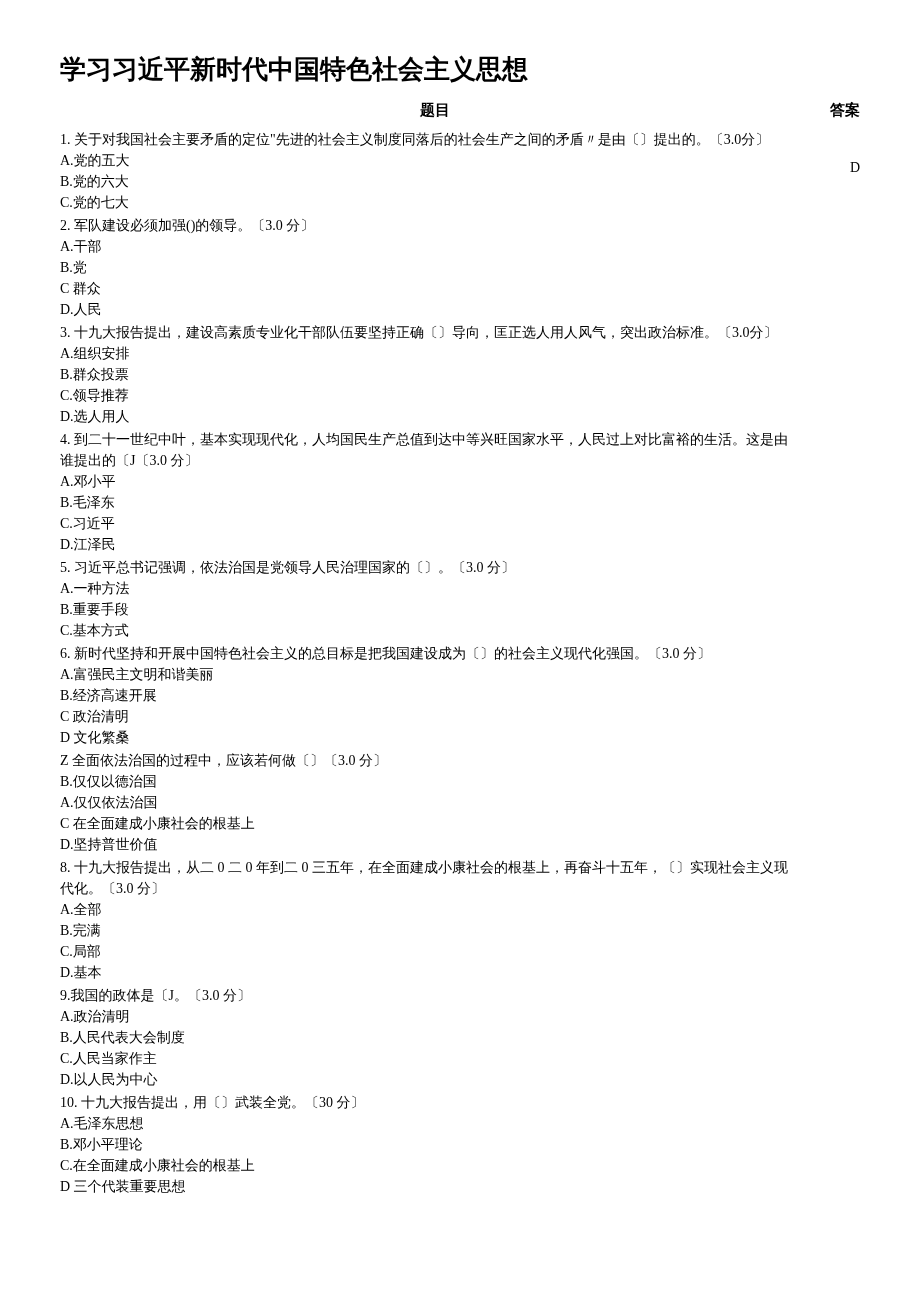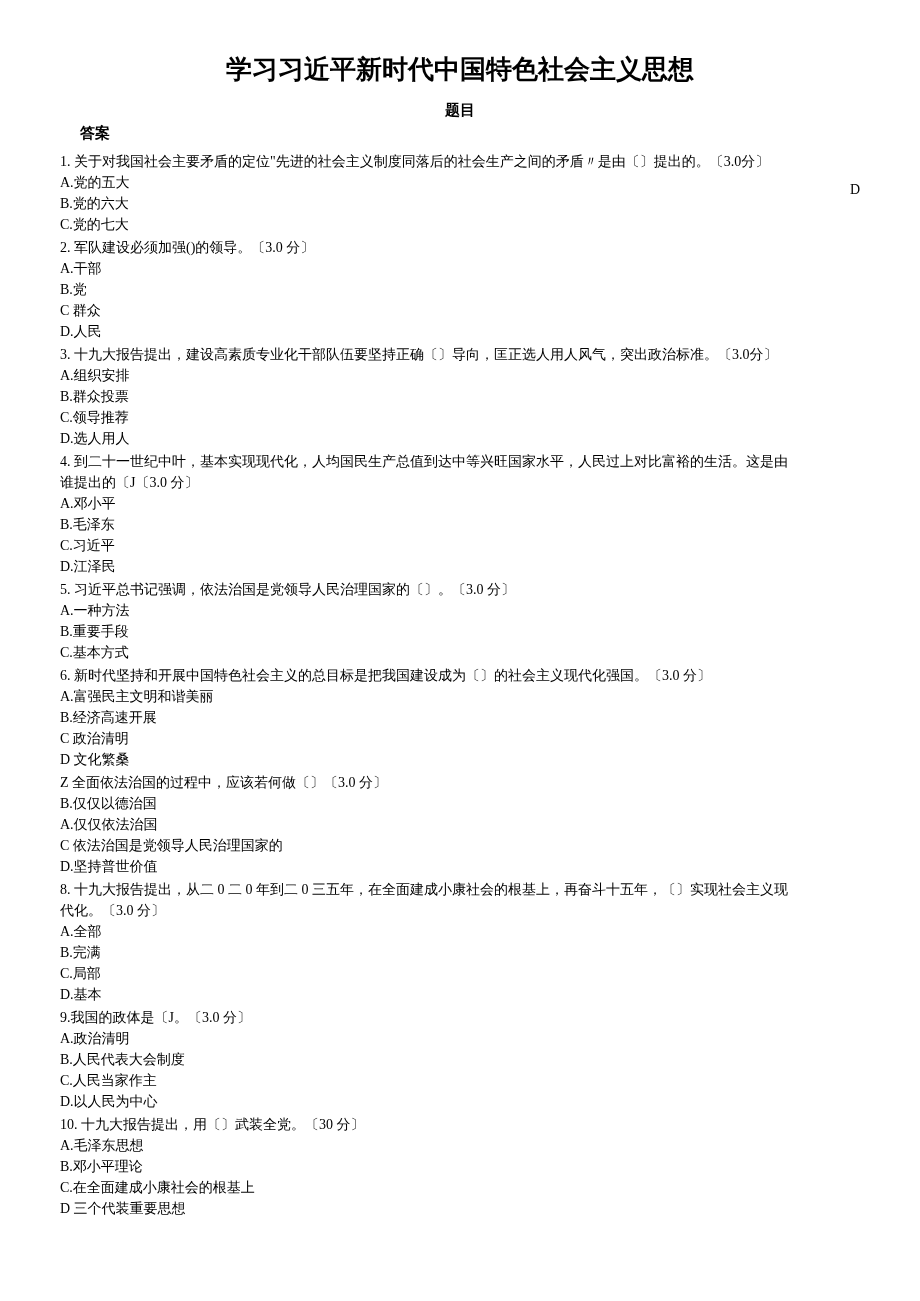--- a/index.html
+++ b/index.html
@@ -10,33 +10,32 @@
     body {
       font-family: "SimSun", "宋体", serif;
       font-size: 14px;
       background: #fff;
       color: #000;
       padding: 50px 60px;
       width: 920px;
       line-height: 1.5;
     }
     .title {
-      text-align: center;
+      text-align: left;
       font-size: 26px;
       font-weight: bold;
       margin-bottom: 10px;
       font-family: "SimHei", "黑体", sans-serif;
     }
     .header-row {
       display: flex;
       justify-content: space-between;
       font-weight: bold;
       font-size: 15px;
       margin-bottom: 5px;
-      flex-direction: column;
     }
     .header-question {
       text-align: center;
       flex: 1;
     }
     .header-answer {
       width: 50px;
       text-align: right;
     }
     .content-row {
@@ -97,21 +96,21 @@
       <div class="option">B.重要手段</div>
       <div class="option">C.基本方式</div>
       <div class="question-text">6. 新时代坚持和开展中国特色社会主义的总目标是把我国建设成为〔〕的社会主义现代化强国。〔3.0 分〕</div>
       <div class="option">A.富强民主文明和谐美丽</div>
       <div class="option">B.经济高速开展</div>
       <div class="option">C 政治清明</div>
       <div class="option">D 文化繁桑</div>
       <div class="question-text">Z 全面依法治国的过程中，应该若何做〔〕〔3.0 分〕</div>
       <div class="option">B.仅仅以德治国</div>
       <div class="option">A.仅仅依法治国</div>
-      <div class="option">C 依法治国是党领导人民治理国家的</div>
+      <div class="option">C 在全面建成小康社会的根基上</div>
       <div class="option">D.坚持普世价值</div>
       <div class="question-text">8. 十九大报告提出，从二 0 二 0 年到二 0 三五年，在全面建成小康社会的根基上，再奋斗十五年，〔〕实现社会主义现代化。〔3.0 分〕</div>
       <div class="option">A.全部</div>
       <div class="option">B.完满</div>
       <div class="option">C.局部</div>
       <div class="option">D.基本</div>
       <div class="question-text">9.我国的政体是〔J。〔3.0 分〕</div>
       <div class="option">A.政治清明</div>
       <div class="option">B.人民代表大会制度</div>
       <div class="option">C.人民当家作主</div>

